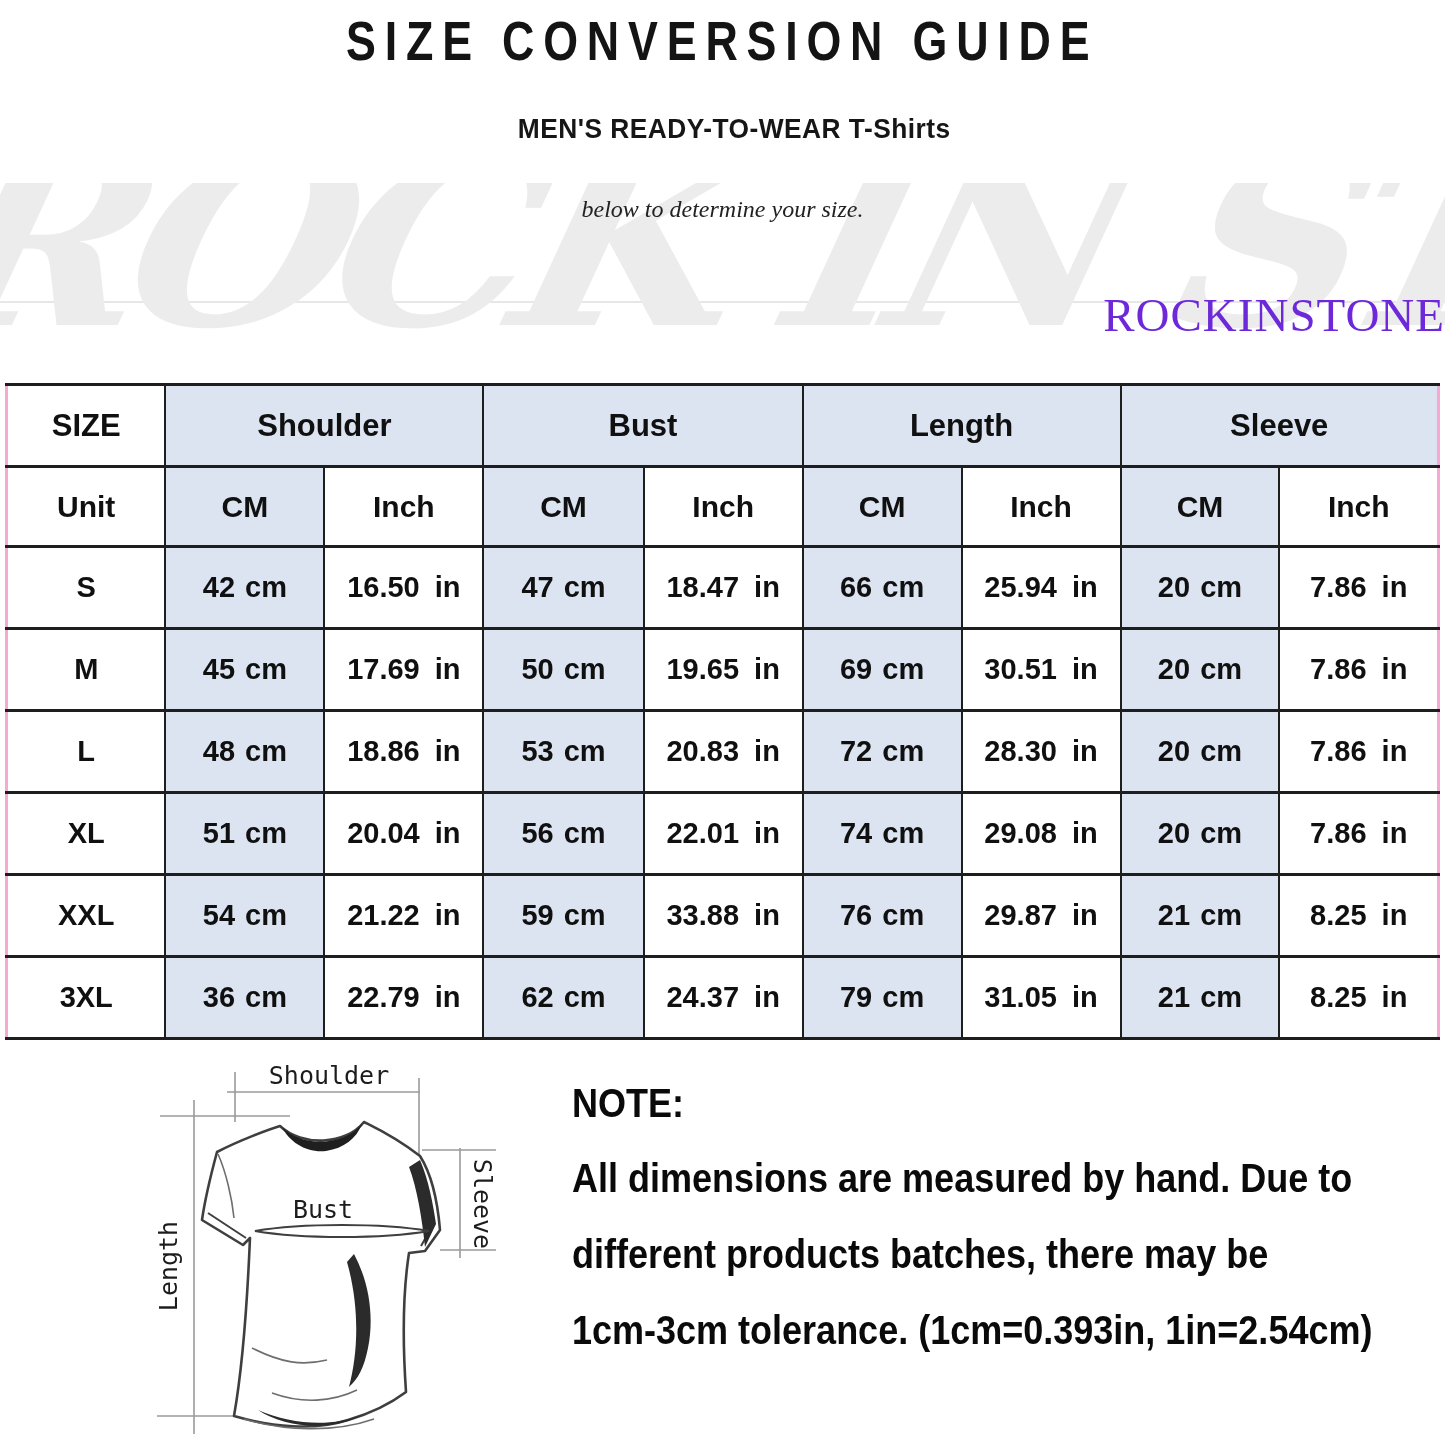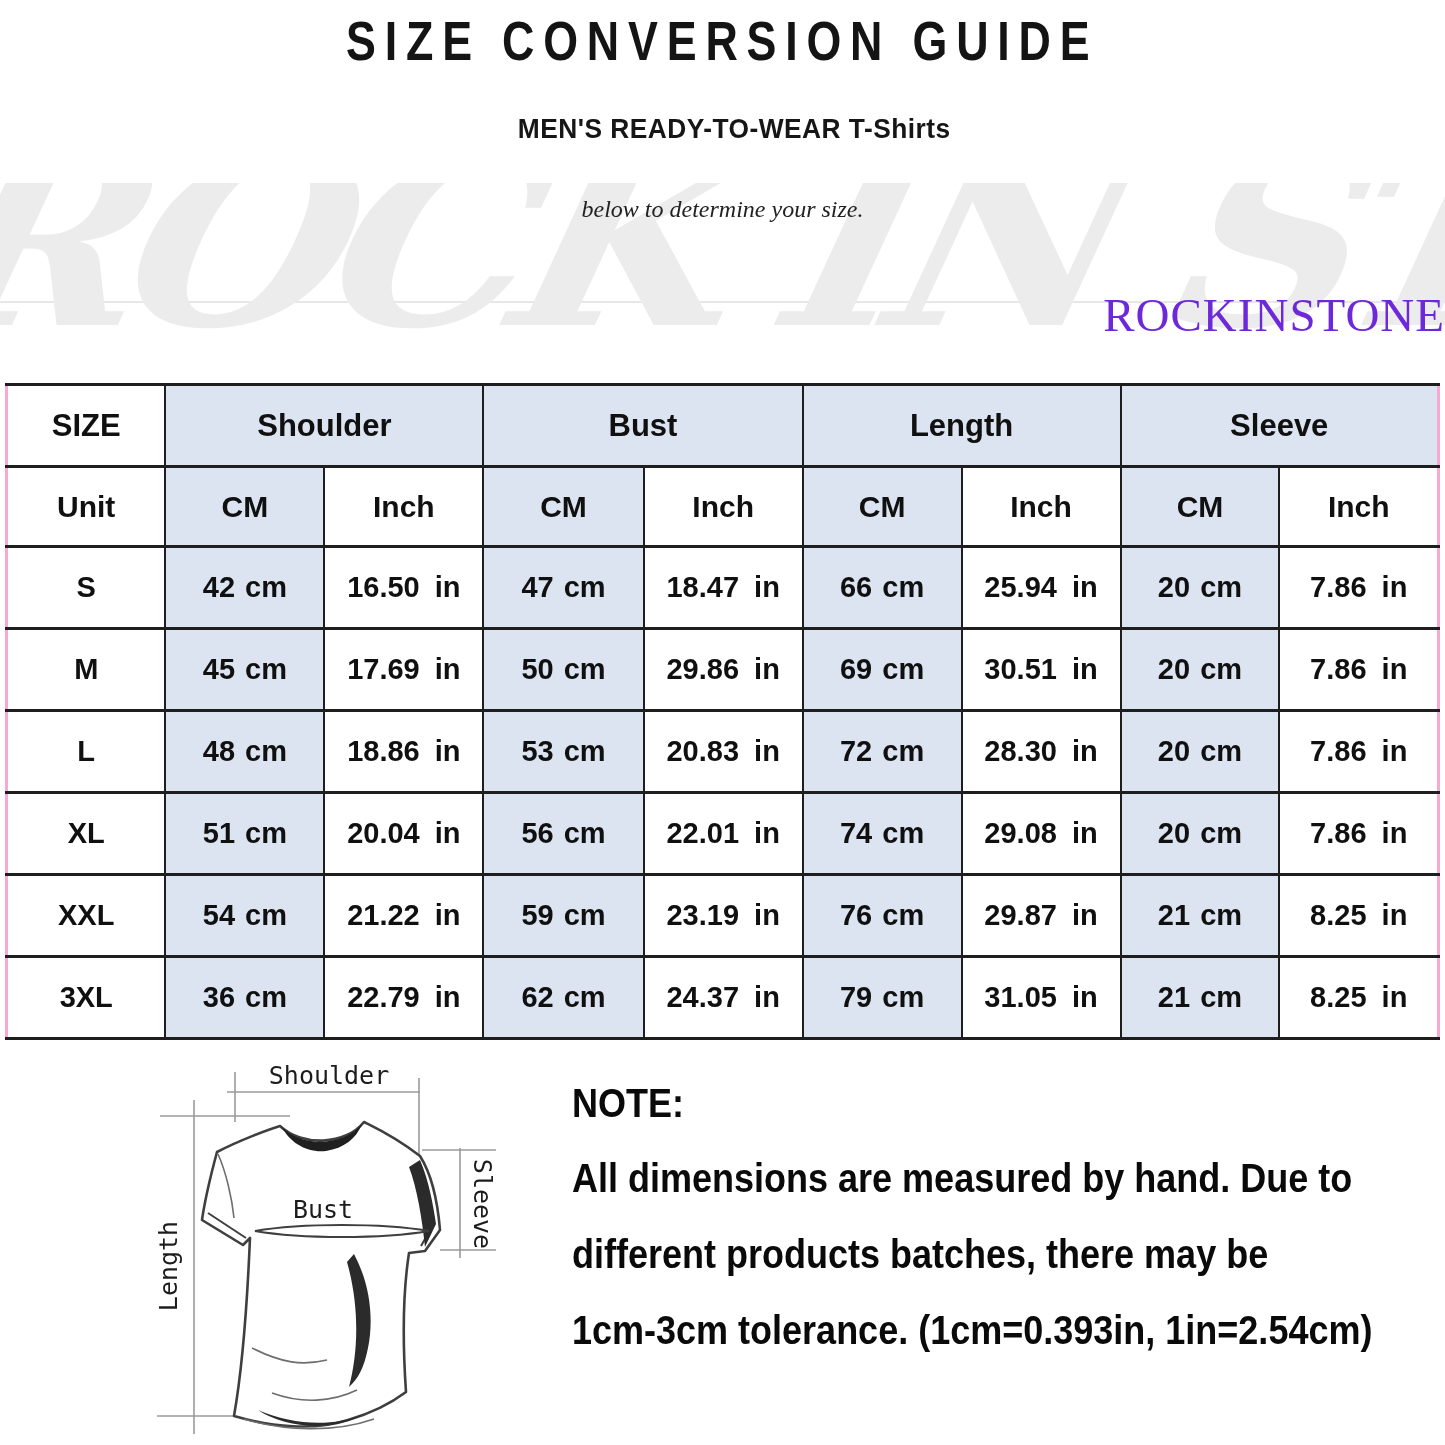--- a/index.html
+++ b/index.html
@@ -152,21 +152,21 @@
             <td class="white in-cell">25.94 in</td>
             <td class="blue cm-cell">20 cm</td>
             <td class="white in-cell">7.86 in</td>
           </tr>
 
     <tr class="data-row">
       <td class="white">M</td>
     <td class="blue cm-cell">45 cm</td>
             <td class="white in-cell">17.69 in</td>
             <td class="blue cm-cell">50 cm</td>
-            <td class="white in-cell">29.86 in</td>
+            <td class="white in-cell">19.65 in</td>
             <td class="blue cm-cell">69 cm</td>
             <td class="white in-cell">30.51 in</td>
             <td class="blue cm-cell">20 cm</td>
             <td class="white in-cell">7.86 in</td>
           </tr>
 
     <tr class="data-row">
       <td class="white">L</td>
     <td class="blue cm-cell">48 cm</td>
             <td class="white in-cell">18.86 in</td>
@@ -188,21 +188,21 @@
             <td class="white in-cell">29.08 in</td>
             <td class="blue cm-cell">20 cm</td>
             <td class="white in-cell">7.86 in</td>
           </tr>
 
     <tr class="data-row">
       <td class="white">XXL</td>
     <td class="blue cm-cell">54 cm</td>
             <td class="white in-cell">21.22 in</td>
             <td class="blue cm-cell">59 cm</td>
-            <td class="white in-cell">23.19 in</td>
+            <td class="white in-cell">33.88 in</td>
             <td class="blue cm-cell">76 cm</td>
             <td class="white in-cell">29.87 in</td>
             <td class="blue cm-cell">21 cm</td>
             <td class="white in-cell">8.25 in</td>
           </tr>
 
     <tr class="data-row">
       <td class="white">3XL</td>
     <td class="blue cm-cell">36 cm</td>
             <td class="white in-cell">22.79 in</td>

